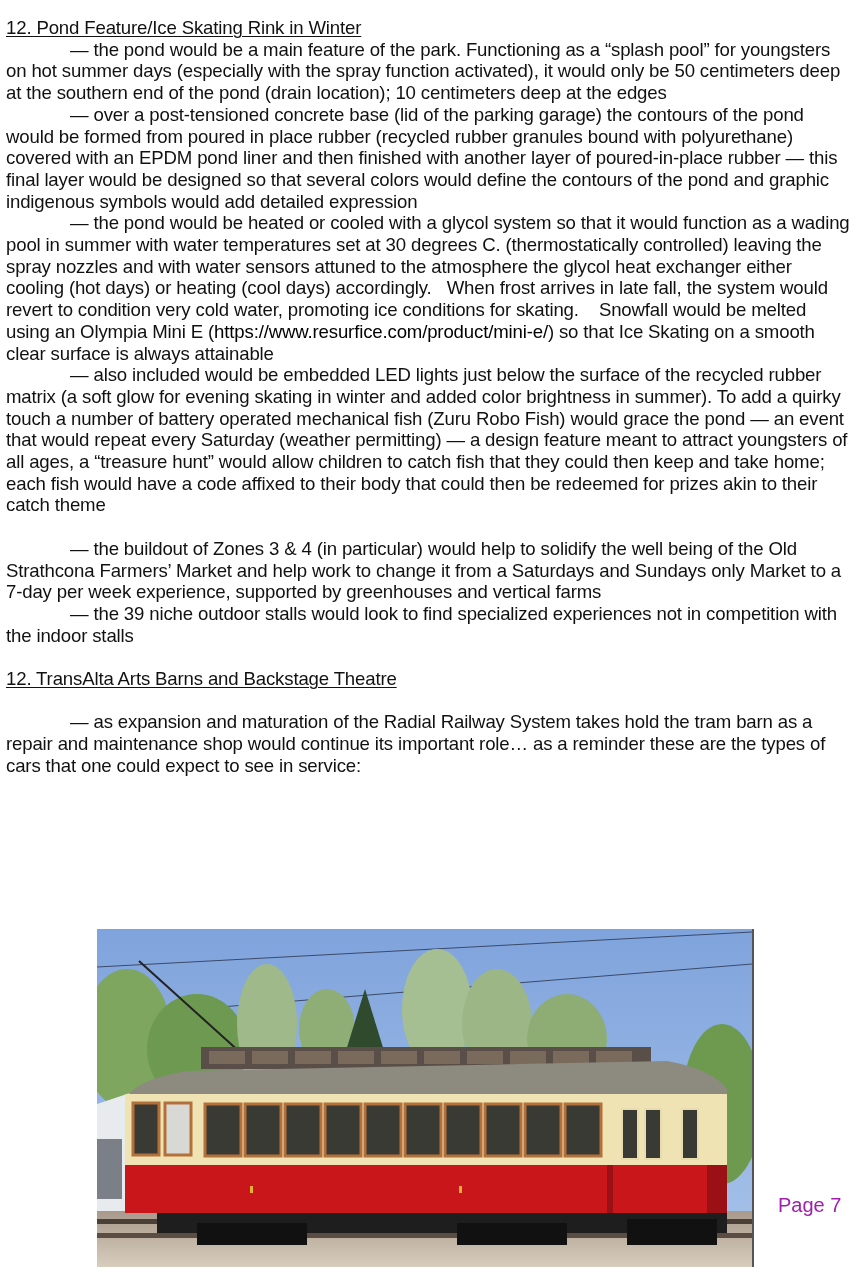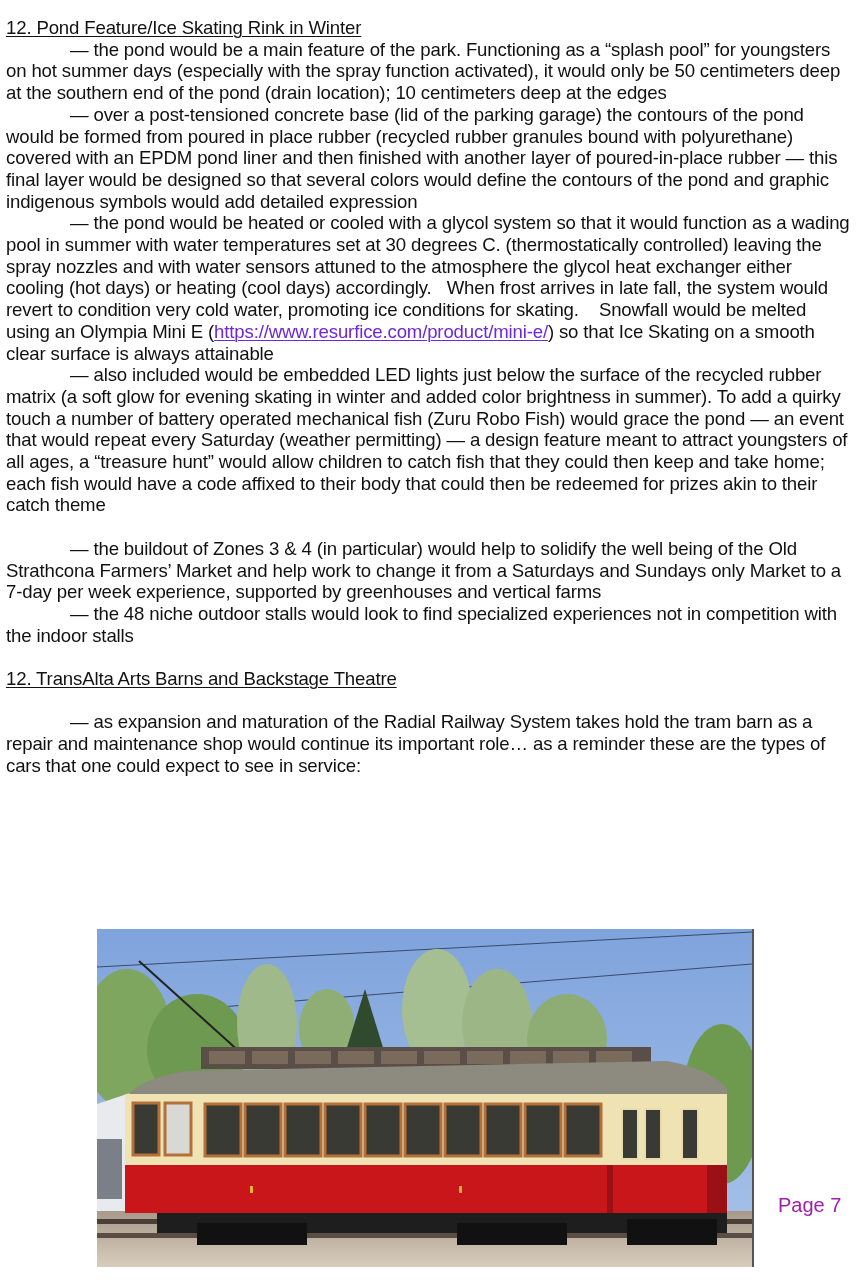--- a/index.html
+++ b/index.html
@@ -31,22 +31,21 @@
       text-decoration: underline;
       text-underline-offset: 2px;
       text-decoration-thickness: 1px;
       display: block;
     }
     .para {
       margin: 0;
       text-indent: 64px;
     }
     .link {
-      color: #6d28d9;
-      text-decoration: underline;
+      color: #000000;
       text-underline-offset: 2px;
       text-decoration-thickness: 1px;
     }
     .photo {
       position: absolute;
       left: 97px;
       top: 929px;
       width: 655px;
       height: 338px;
       overflow: hidden;
@@ -70,21 +69,21 @@
   <div class="section">
     <span class="heading">12. Pond Feature/Ice Skating Rink in Winter</span>
     <p class="para">— the pond would be a main feature of the park. Functioning as a “splash pool” for youngsters on hot summer days (especially with the spray function activated), it would only be 50 centimeters deep at the southern end of the pond (drain location); 10 centimeters deep at the edges</p>
     <p class="para">— over a post-tensioned concrete base (lid of the parking garage) the contours of the pond would be formed from poured in place rubber (recycled rubber granules bound with polyurethane) covered with an EPDM pond liner and then finished with another layer of poured-in-place rubber — this final layer would be designed so that several colors would define the contours of the pond and graphic indigenous symbols would add detailed expression</p>
     <p class="para"><span>— the pond would be heated or cooled with a glycol system so that it would function as a wading pool in summer with water temperatures set at 30 degrees C. (thermostatically controlled) leaving the spray nozzles and with water sensors attuned to the atmosphere the glycol heat exchanger either cooling (hot days) or heating (cool days) accordingly.&nbsp;&nbsp; When frost arrives in late fall, the system would revert to condition very cold water, promoting ice conditions for skating.&nbsp;&nbsp;&nbsp; Snowfall would be melted using an Olympia Mini E (</span><a class="link">https://www.resurfice.com/product/mini-e/</a><span>) so that Ice Skating on a smooth clear surface is always attainable</span></p>
     <p class="para">— also included would be embedded LED lights just below the surface of the recycled rubber matrix (a soft glow for evening skating in winter and added color brightness in summer). To add a quirky touch a number of battery operated mechanical fish (Zuru Robo Fish) would grace the pond — an event that would repeat every Saturday (weather permitting) — a design feature meant to attract youngsters of all ages, a “treasure hunt” would allow children to catch fish that they could then keep and take home; each fish would have a code affixed to their body that could then be redeemed for prizes akin to their catch theme</p>
   </div>
 
   <div class="section">
     <p class="para">— the buildout of Zones 3 &amp; 4 (in particular) would help to solidify the well being of the Old Strathcona Farmers’ Market and help work to change it from a Saturdays and Sundays only Market to a 7-day per week experience, supported by greenhouses and vertical farms</p>
-    <p class="para">— the 48 niche outdoor stalls would look to find specialized experiences not in competition with the indoor stalls</p>
+    <p class="para">— the 39 niche outdoor stalls would look to find specialized experiences not in competition with the indoor stalls</p>
   </div>
 
   <div class="section">
     <span class="heading">12. TransAlta Arts Barns and Backstage Theatre</span>
   </div>
 
   <div class="section">
     <p class="para">— as expansion and maturation of the Radial Railway System takes hold the tram barn as a repair and maintenance shop would continue its important role… as a reminder these are the types of cars that one could expect to see in service:</p>
   </div>
 </div>

